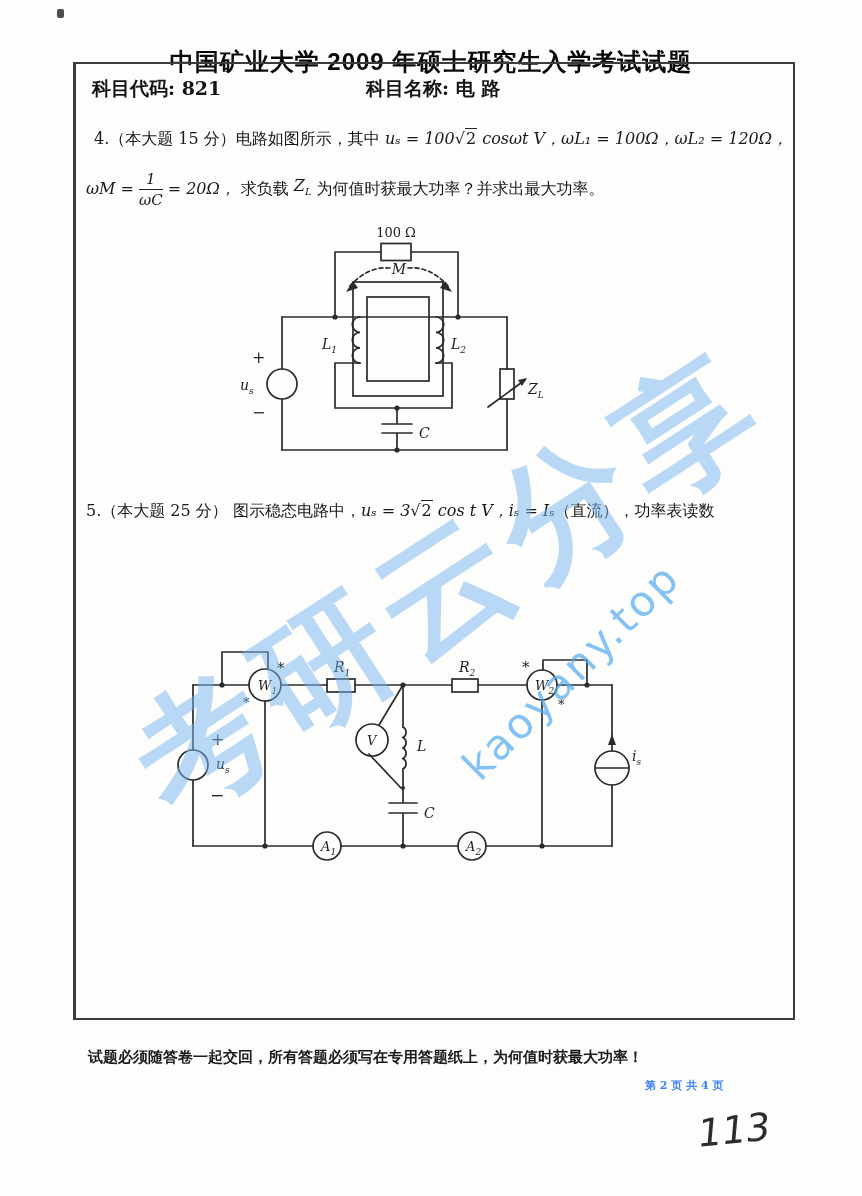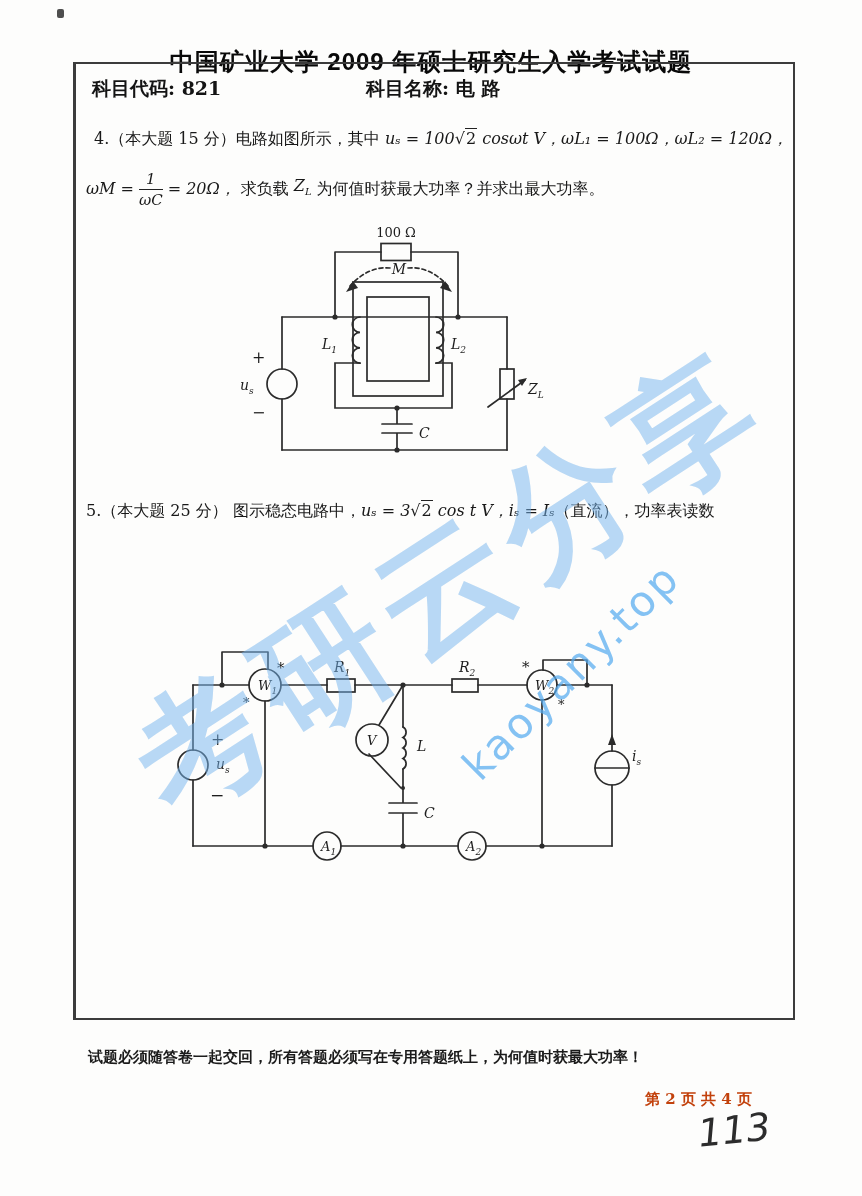--- a/index.html
+++ b/index.html
@@ -31,21 +31,21 @@
   .frac .num { display:block; border-bottom:1.5px solid #222; padding:0 6px 1px; }
   .frac .den { display:block; padding-top:1px; }
   .cm {
     display:inline-block; min-width:27px; height:22px; line-height:19px;
     border:1.7px solid #222; border-radius:50%; text-align:center;
     font-size:13px; margin:0 4px; vertical-align:-5px; padding:0 2px; background:transparent;
   }
   svg { position:absolute; overflow:visible; }
   svg text { fill:#1d1d1d; font-family:"DejaVu Serif","Liberation Serif",serif; }
   .footer-note { position:absolute; left:88px; top:1048px; font-size:15px; font-weight:600; color:#1b1b1b; }
-  .page-num { position:absolute; left:645px; top:1078px; font-size:15px; font-weight:600; color:#c2410c;margin-top:12px; }
+  .page-num { position:absolute; left:645px; top:1078px; font-size:11px; font-weight:600; color:#3b82f6; }
   .handwritten {
     position:absolute; left:698px; top:1108px; font-size:38px; font-style:italic;
     font-family:"DejaVu Sans",sans-serif; color:#2c2c2c; transform:rotate(-6deg);
   }
   .wm-cn {
     position:absolute; left:148px; top:692px; white-space:nowrap;
     font-size:132px; font-weight:bold; letter-spacing:12px;
     color:rgba(116,180,238,0.5);
     transform:rotate(-33deg); transform-origin:left center;
     pointer-events:none; z-index:9;

